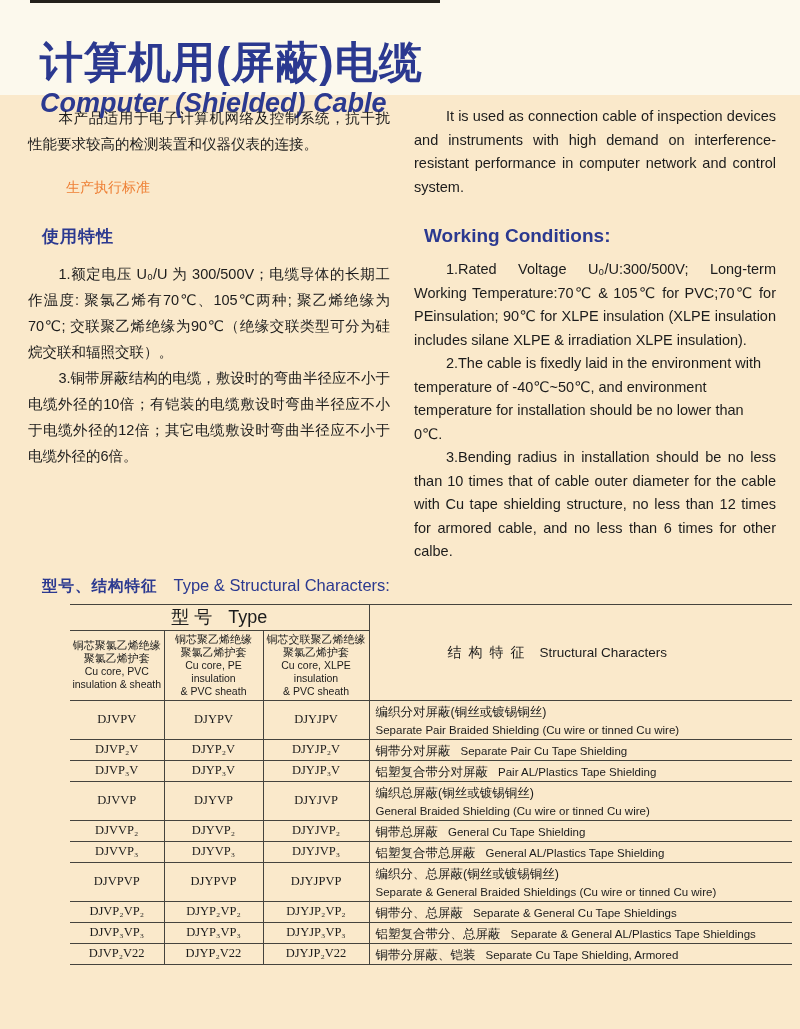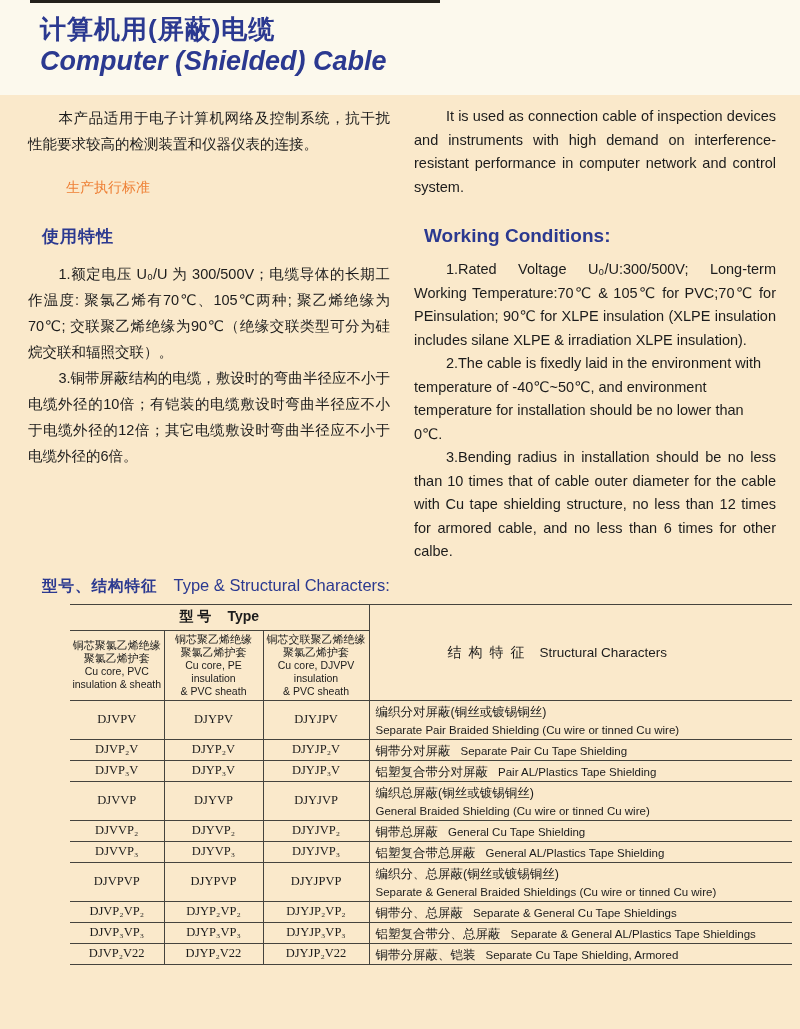--- a/index.html
+++ b/index.html
@@ -5,41 +5,41 @@
   :root{
     --navy:#2b3990; --orange:#ee7f34; --page-top:#fcf9ed; --page-bg:#fae9cb;
     --ink:#1c1c1c; --line:#45443e;
   }
   *{margin:0;padding:0;box-sizing:border-box;}
   html,body{background:#fff;}
   body{font-family:"Liberation Sans","DejaVu Sans",sans-serif;color:var(--ink);}
   .page{position:relative;width:800px;height:1029px;background:var(--page-bg);overflow:hidden;}
   .artifact{position:absolute;top:0;left:30px;width:410px;height:3px;background:#23211c;}
   .page-header{height:95px;background:var(--page-top);padding:15px 0 0 40px;}
-  .title-zh{color:var(--navy);font-size:26px;font-weight:bold;letter-spacing:1px;line-height:1.15;}
+  .title-zh{color:var(--navy);font-size:43px;font-weight:bold;letter-spacing:1px;line-height:1.15;margin-top:23px;}
   .title-en{color:var(--navy);font-size:27px;font-weight:bold;font-style:italic;line-height:1.25;}
   .page-main{padding:10px 24px 0 28px;}
   .cols{display:grid;grid-template-columns:1fr 1fr;column-gap:24px;}
   p.zh{font-size:14.5px;line-height:26px;text-align:justify;text-indent:2.1em;}
   p.en{font-size:14.5px;line-height:23.5px;text-align:justify;text-indent:2.2em;}
   p.en.ragged{text-align:left;}
   .orange{color:var(--orange);font-size:14px;line-height:23px;margin:19px 0 0 38px;}
   .orange p{margin:0;}
   .orange p + p{padding-left:6px;}
   .usage{margin-top:26px;}
   h3.h-zh{color:var(--navy);font-size:17px;font-weight:bold;margin:0 0 13px 14px;letter-spacing:1px;}
   h3.h-en{color:var(--navy);font-size:19px;font-weight:bold;margin:0 0 11px 10px;}
   .table-section{margin:10px 0 0 0;}
   .table-title{margin:0 0 7px 14px;}
   .table-title .t-zh{color:var(--navy);font-size:15.5px;font-weight:bold;letter-spacing:1px;}
   .table-title .t-en{color:var(--navy);font-size:16.5px;font-weight:normal;margin-left:16px;}
   table.types{border-collapse:collapse;table-layout:fixed;width:722px;margin-left:42px;background:var(--page-bg);}
   table.types th,table.types td{border-top:1px solid var(--line);border-bottom:1px solid var(--line);vertical-align:middle;}
   .vline{border-left:1px solid var(--line);}
-  th.type-head{height:26px;font-size:14px;font-weight:bold;text-align:center;}
+  th.type-head{height:26px;font-size:18px;font-weight:normal;text-align:center;}
   th.type-head .en{margin-left:16px;}
   th.struct-head{font-weight:normal;text-align:left;padding-left:78px;}
   th.struct-head .zh-sp{font-size:14px;letter-spacing:7px;}
   th.struct-head .en{font-size:13.5px;margin-left:8px;letter-spacing:0;}
   th.sub{height:54px;font-weight:normal;text-align:center;padding:2px 1px;}
   th.sub .szh{display:block;font-size:11px;line-height:13px;}
   th.sub .sen{display:block;font-size:10.5px;line-height:13px;}
   td.code{text-align:center;font-size:12.5px;height:18px;padding:1px 0;font-family:Liberation Serif, serif;}
   td.desc{text-align:left;padding:1px 4px 1px 6px;}
   td.desc .dzh{font-size:12.5px;line-height:14px;}
@@ -114,21 +114,21 @@
               </th>
               <th class="sub vline">
                 <span class="szh">铜芯聚乙烯绝缘</span>
                 <span class="szh">聚氯乙烯护套</span>
                 <span class="sen">Cu core, PE insulation</span>
                 <span class="sen">&amp; PVC sheath</span>
               </th>
               <th class="sub vline">
                 <span class="szh">铜芯交联聚乙烯绝缘</span>
                 <span class="szh">聚氯乙烯护套</span>
-                <span class="sen">Cu core, DJVPV insulation</span>
+                <span class="sen">Cu core, XLPE insulation</span>
                 <span class="sen">&amp; PVC sheath</span>
               </th>
             </tr>
         </thead>
         <tbody id="rows">
             <tr>
               <td class="code">DJVPV</td>
               <td class="code vline">DJYPV</td>
               <td class="code vline">DJYJPV</td>
               <td class="desc vline"><span class="dzh">编织分对屏蔽(铜丝或镀锡铜丝)</span><br><span class="den">Separate Pair Braided Shielding (Cu wire or tinned Cu wire)</span></td>

